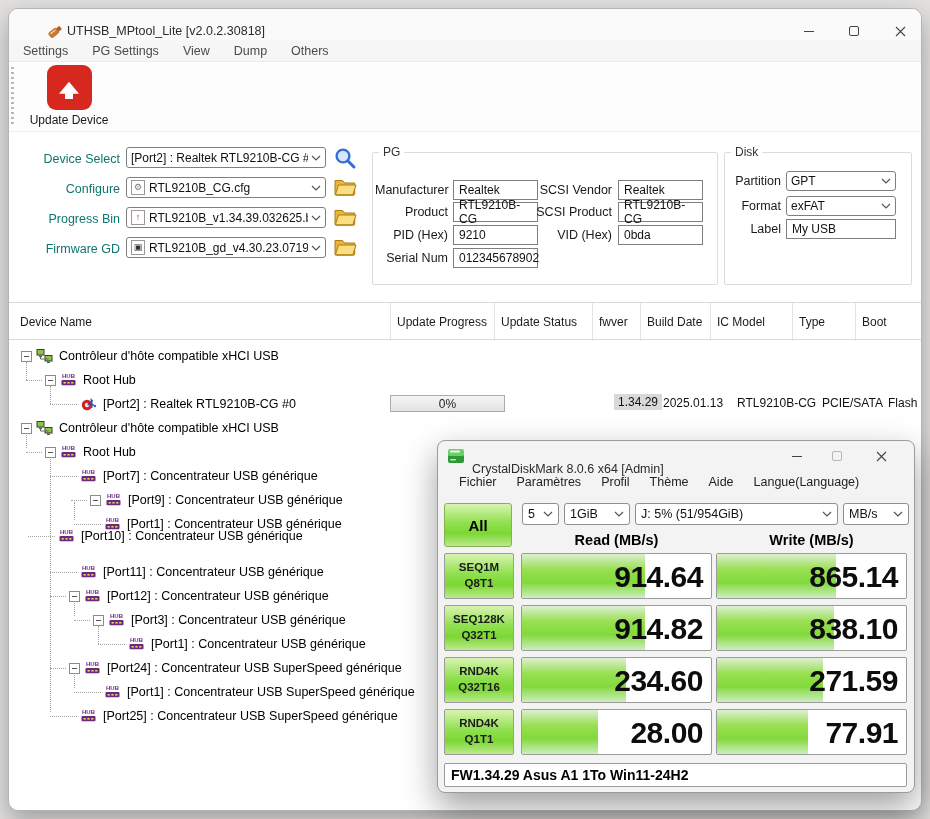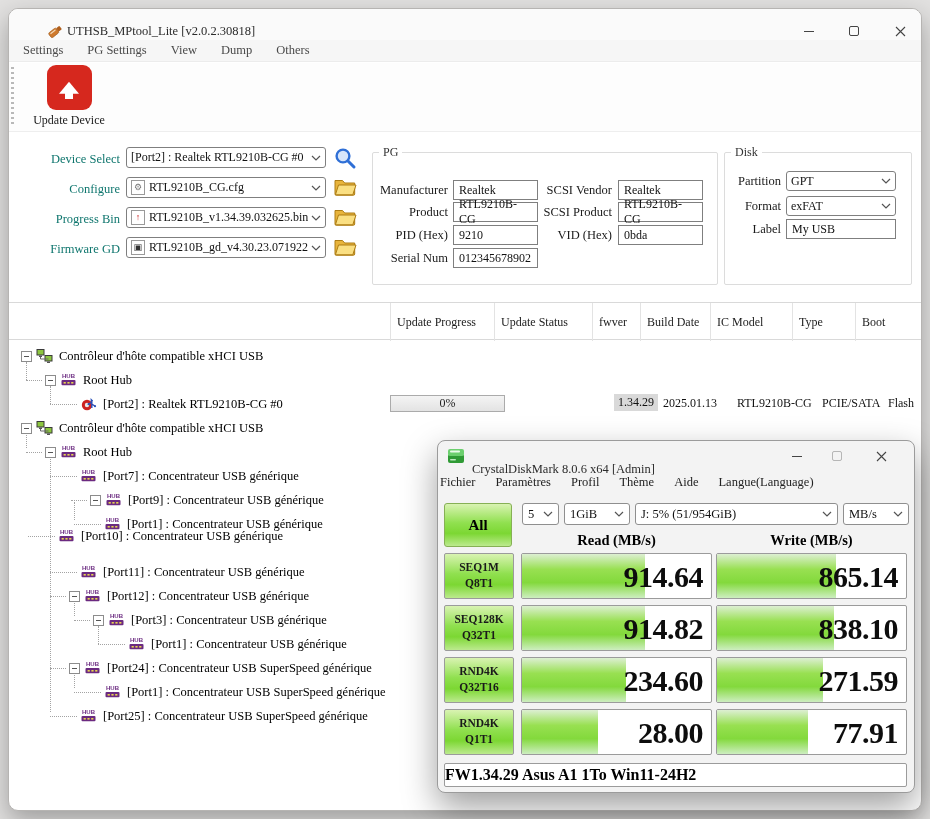--- a/index.html
+++ b/index.html
@@ -1,18 +1,18 @@
 <!DOCTYPE html>
 <html><head>
 <meta charset="utf-8">
 <style>
   * { margin:0; padding:0; box-sizing:border-box; }
   html,body { width:930px; height:819px; }
   body { font-family:"Liberation Sans","DejaVu Sans",sans-serif; background:#e2e1e0; overflow:hidden; }
-  #stage { position:relative; width:930px; height:819px;font-family:Liberation Serif, serif; }
+  #stage { position:relative; width:930px; height:819px; }
 
   
   .mainwin { position:absolute; left:8px; top:8px; width:914px; height:803px;
     background:#ffffff; border:1px solid #b6b4b2; border-radius:10px;
     box-shadow:0 10px 26px rgba(0,0,0,.30); }
   .titlebar { position:absolute; left:9px; top:9px; width:912px; height:31px;
     background:#fafafa; border-radius:9px 9px 0 0; }
   .apptitle { position:absolute; left:58px; top:15px; font-size:12.5px; color:#2b2b2b; }
   .appico { position:absolute; left:38px; top:14px; width:17px; height:17px; }
   .winbtn { position:absolute; top:12px; width:26px; height:20px; display:flex; align-items:center; justify-content:center; }
@@ -78,43 +78,43 @@
 
   
   .cdm { position:absolute; left:437px; top:440px; width:478px; height:353px; background:#f3f3f3;
     border:1px solid #9b9b9b; border-radius:8px; box-shadow:0 14px 34px rgba(0,0,0,.38); z-index:5; }
   .cdm-title { position:absolute; left:0; top:0; width:100%; height:30px; }
   .cdm-title .t { position:absolute; left:34px; top:21px; font-size:12.5px; color:#2b2b2b; }
   .cdm-ico { position:absolute; left:9px; top:7px; width:18px; height:16px; }
   .cdm-menu { position:absolute; left:0; top:31px; width:100%; height:20px; display:flex; align-items:center;
     font-size:12.5px; color:#222; }
   .cdm-menu span { padding:0 10px; }
-  .cdm-menu span:first-child { padding-left:2px; }
+  .cdm-menu span:first-child { padding-left:21px; }
 
   .grn { background:linear-gradient(180deg,#d9f3b2 0%,#90e04f 45%,#7cd733 70%,#bcea8e 100%); }
   .allbtn { position:absolute; left:6px; top:62px; width:68px; height:44px; border:1px solid #86b055; border-radius:3px;
     display:flex; align-items:center; justify-content:center; font-size:15px; font-weight:bold; color:#000; }
   .cdm-combo { position:absolute; top:62px; height:22px; background:#fff; border:1px solid #8f8f8f; border-radius:3px;
     display:flex; align-items:center; font-size:12.5px; color:#111; padding:0 5px; }
   .cdm-combo .ctext { flex:1; white-space:nowrap; overflow:hidden; }
   .rwhead { position:absolute; top:88px; height:22px; font-size:14.5px; font-weight:bold; color:#000;
     display:flex; align-items:center; justify-content:center; }
 
   .bmlabel { position:absolute; left:6px; width:70px; height:46px; border:1px solid #9b9b9b; border-radius:2px;
     display:flex; flex-direction:column; align-items:center; justify-content:center;
     font-size:11.5px; font-weight:bold; color:#1a1a1a; line-height:1.35; }
   .bmcell { position:absolute; width:191px; height:46px; border:1px solid #9b9b9b; border-radius:2px;
     background:#fff; overflow:hidden; }
   .bmfill { position:absolute; left:0; top:0; bottom:0;
     background:linear-gradient(180deg,#ddefd2 0%,#98e051 35%,#83d93c 65%,#cdeec0 100%); }
   .bmval { position:absolute; right:8px; top:0; height:46px; line-height:45px;
     font-size:30px; font-weight:bold; color:#0d0d0d; letter-spacing:-.5px; }
   .cdm-footer { position:absolute; left:6px; top:322px; width:463px; height:24px; background:#fff;
-    border:1px solid #9b9b9b; border-radius:2px; font-size:16px; font-weight:bold; color:#000;
-    display:flex; align-items:center; }
+    border:1px solid #9b9b9b; border-radius:2px; font-size:14px; font-weight:bold; color:#000;
+    display:flex; align-items:center; padding-left:6px; }
 </style>
 </head>
 <body>
 
 <svg width="0" height="0" style="position:absolute">
   <defs>
     <symbol id="ico-usbdrive" viewBox="0 0 17 17">
       <g transform="rotate(-38 8.5 8.5)">
         <rect x="1.5" y="5.5" width="9.5" height="6" rx="1.6" fill="#cf7a2e" stroke="#9c5a1c" stroke-width=".6"></rect>
         <rect x="11" y="6.4" width="4" height="4.2" rx=".8" fill="#b05f1d"></rect>
@@ -299,20 +299,21 @@
     <svg class="chev" width="10" height="6">
         <use href="#ico-chev"></use>
       </svg>
   </div>
   <span class="pfield-label" style="left:728px; top:222px; width:53px">Label</span>
   <div class="pfield-input" style="left:786px; top:219px; width:110px">
       <span>My USB</span>
     </div>
 
   <div class="thead">
+    <span class="thcell first" style="left:0; width:381px">Device Name</span>
     <span class="thcell" style="left:381px; width:104px">Update Progress</span>
     <span class="thcell" style="left:485px; width:98px">Update Status</span>
     <span class="thcell" style="left:583px; width:48px">fwver</span>
     <span class="thcell" style="left:631px; width:70px">Build Date</span>
     <span class="thcell" style="left:701px; width:82px">IC Model</span>
     <span class="thcell" style="left:783px; width:63px">Type</span>
     <span class="thcell" style="left:846px; width:66px">Boot</span>
   </div>
 
   <div class="vg" style="left:26px; top:362px; height:18px"></div>

